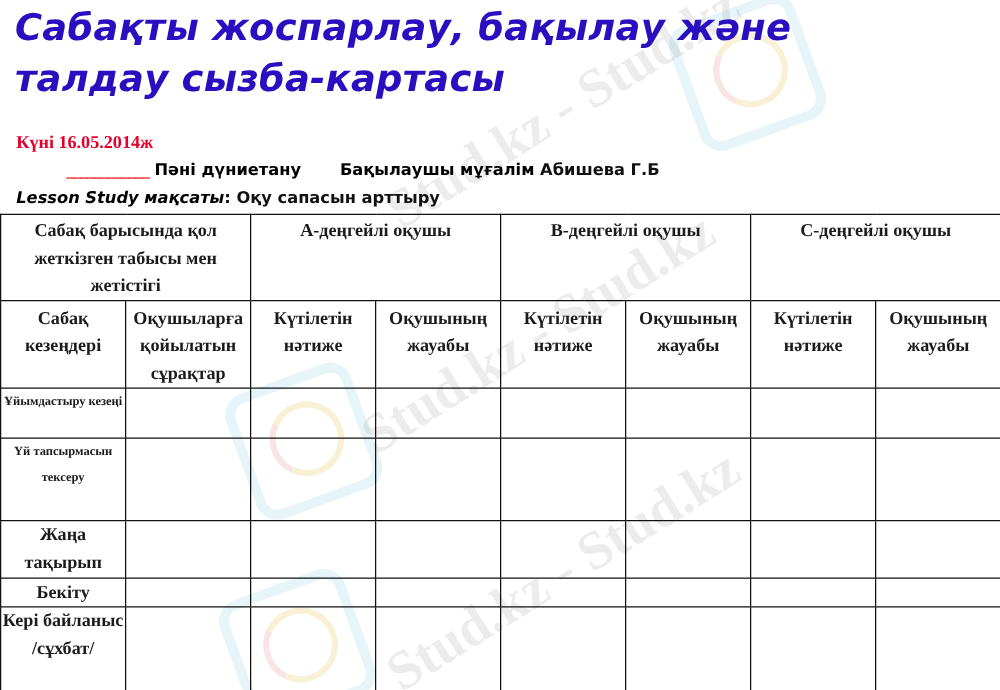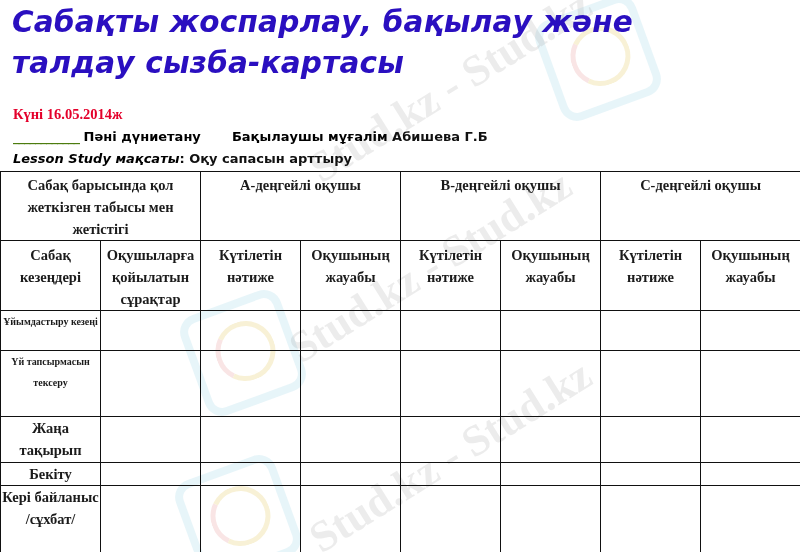--- a/index.html
+++ b/index.html
@@ -16,21 +16,21 @@
   .meta {
     position: absolute; left: 13px;
     font-size: 14px; line-height: 18px; white-space: nowrap;
   }
   .meta-date { top: 105px; font-family: "Liberation Serif", serif; font-weight: bold; color: #e4002b; font-size: 14.5px; }
   .meta-subject { top: 128px; font-family: "DejaVu Sans", sans-serif; font-weight: bold; font-size: 13px; }
   .meta-goal { top: 150px; font-family: "DejaVu Sans", sans-serif; font-weight: bold; font-size: 13px; }
   .red { color: #000000; }
   .black { color: #111; }
   .italic { font-style: italic; }
-  .blank-line { color: #4d7c0f; letter-spacing: -1px; }
+  .blank-line { color: #ef4444; letter-spacing: -1px; margin-left: 40px; }
   .gap { display: inline-block; width: 22px; }
 
   table.map {
     position: absolute; left: 0; top: 171px; width: 800px;
     border-collapse: collapse; table-layout: fixed;
     font-family: "Liberation Serif", serif; font-weight: bold; color: #1b1b1b;
   }
   table.map td {
     border: 1.6px solid #111; padding: 0; vertical-align: top; text-align: center;
     font-size: 14.5px; line-height: 22px; background: transparent;

